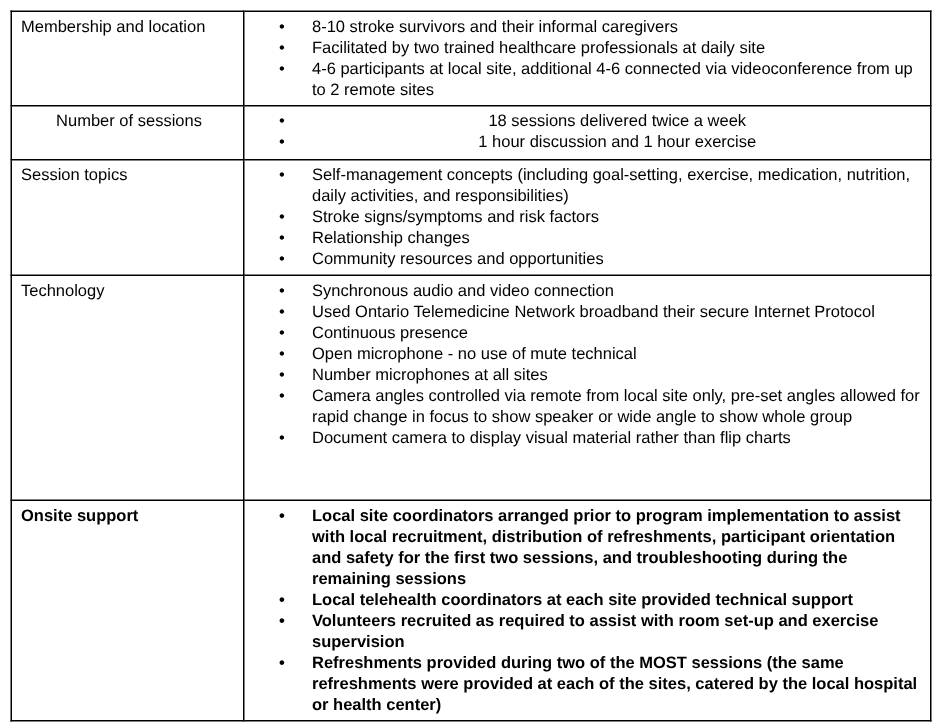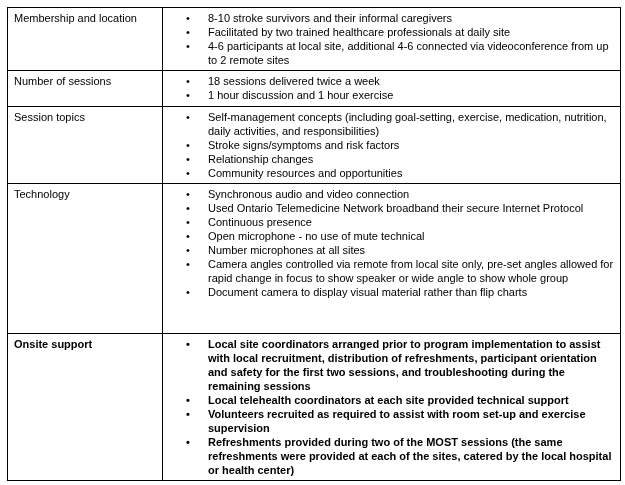--- a/index.html
+++ b/index.html
@@ -28,21 +28,21 @@
     vertical-align: top;
     overflow: hidden;
   }
   td.label-cell {
     padding: 3px 4px 3px 6px;
   }
   td.content-cell {
     padding: 3px 5px 3px 0;
   }
   tr.r0 { height: 59px; }
-  tr.r1 { height: 36px; }
+  tr.r1 { height: 36px; text-align: center; }
   tr.r2 { height: 63px; }
   tr.r3 { height: 150px; }
   tr.r4 { height: 146px; font-weight: bold; }
   ul.bullets {
     margin: 0;
     padding: 0 0 0 45px;
     list-style: none;
   }
   ul.bullets li {
     position: relative;

